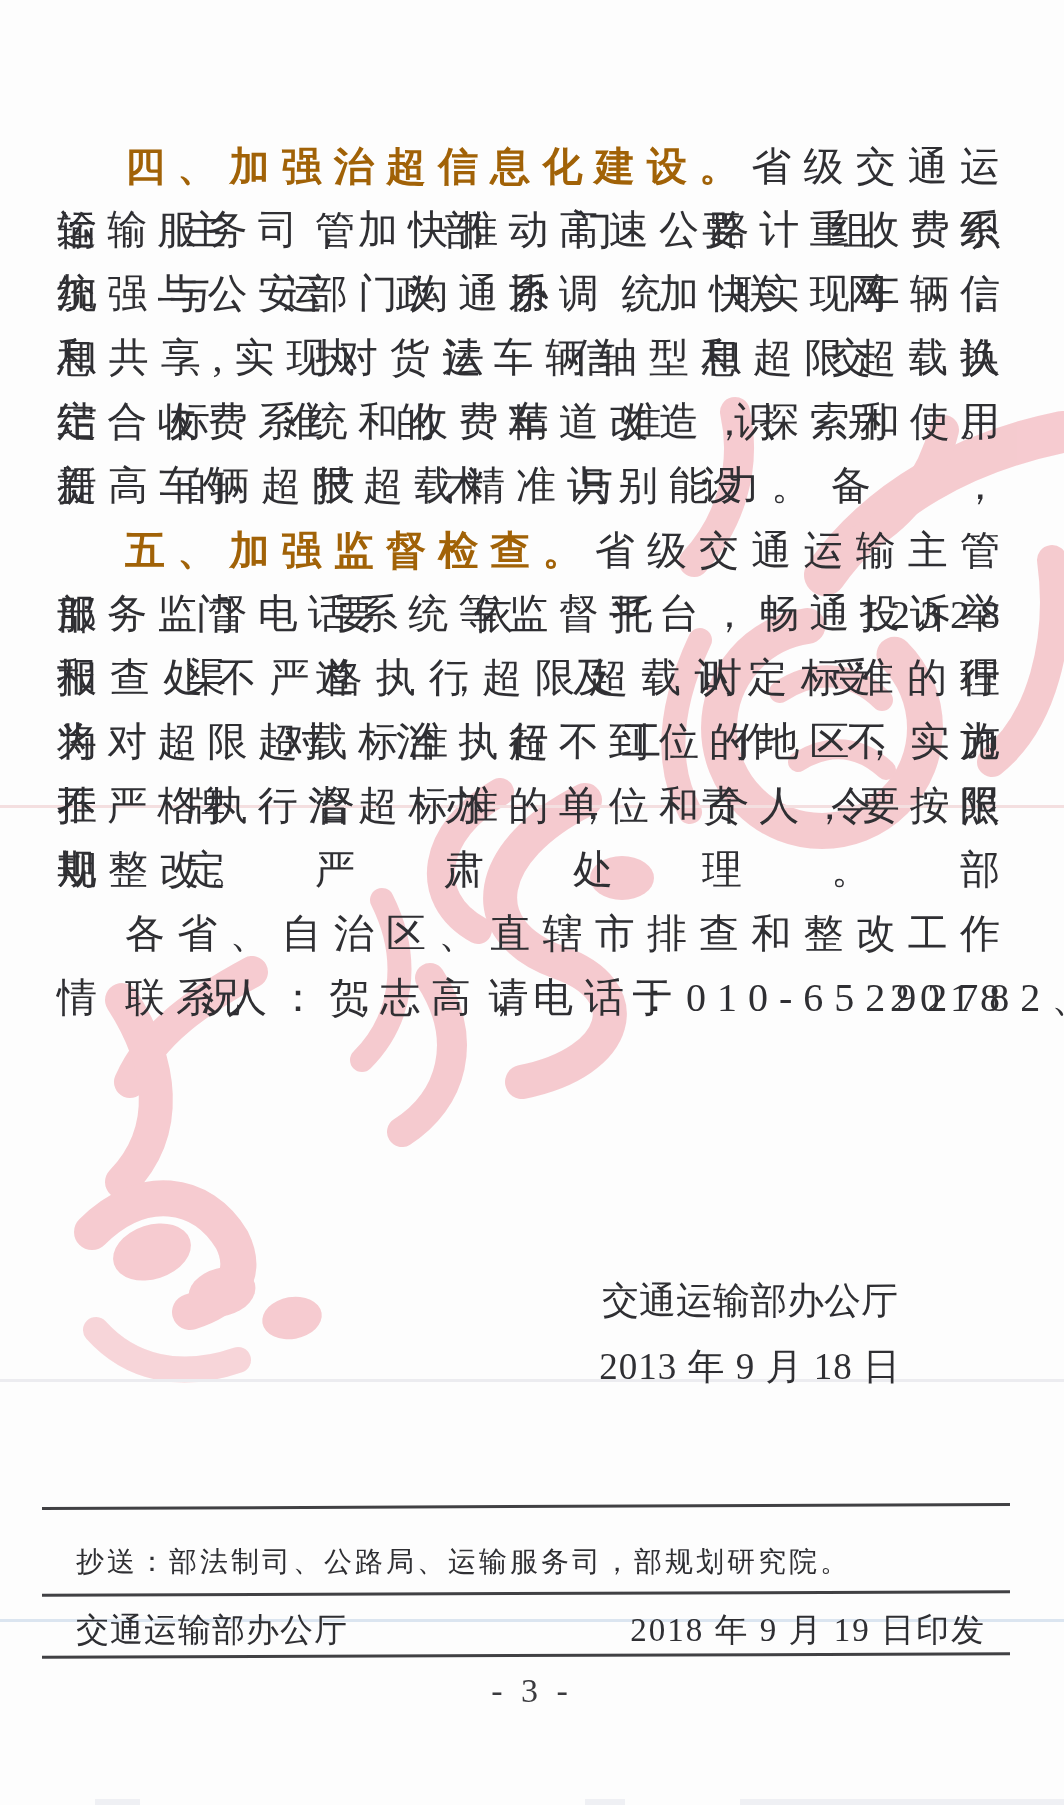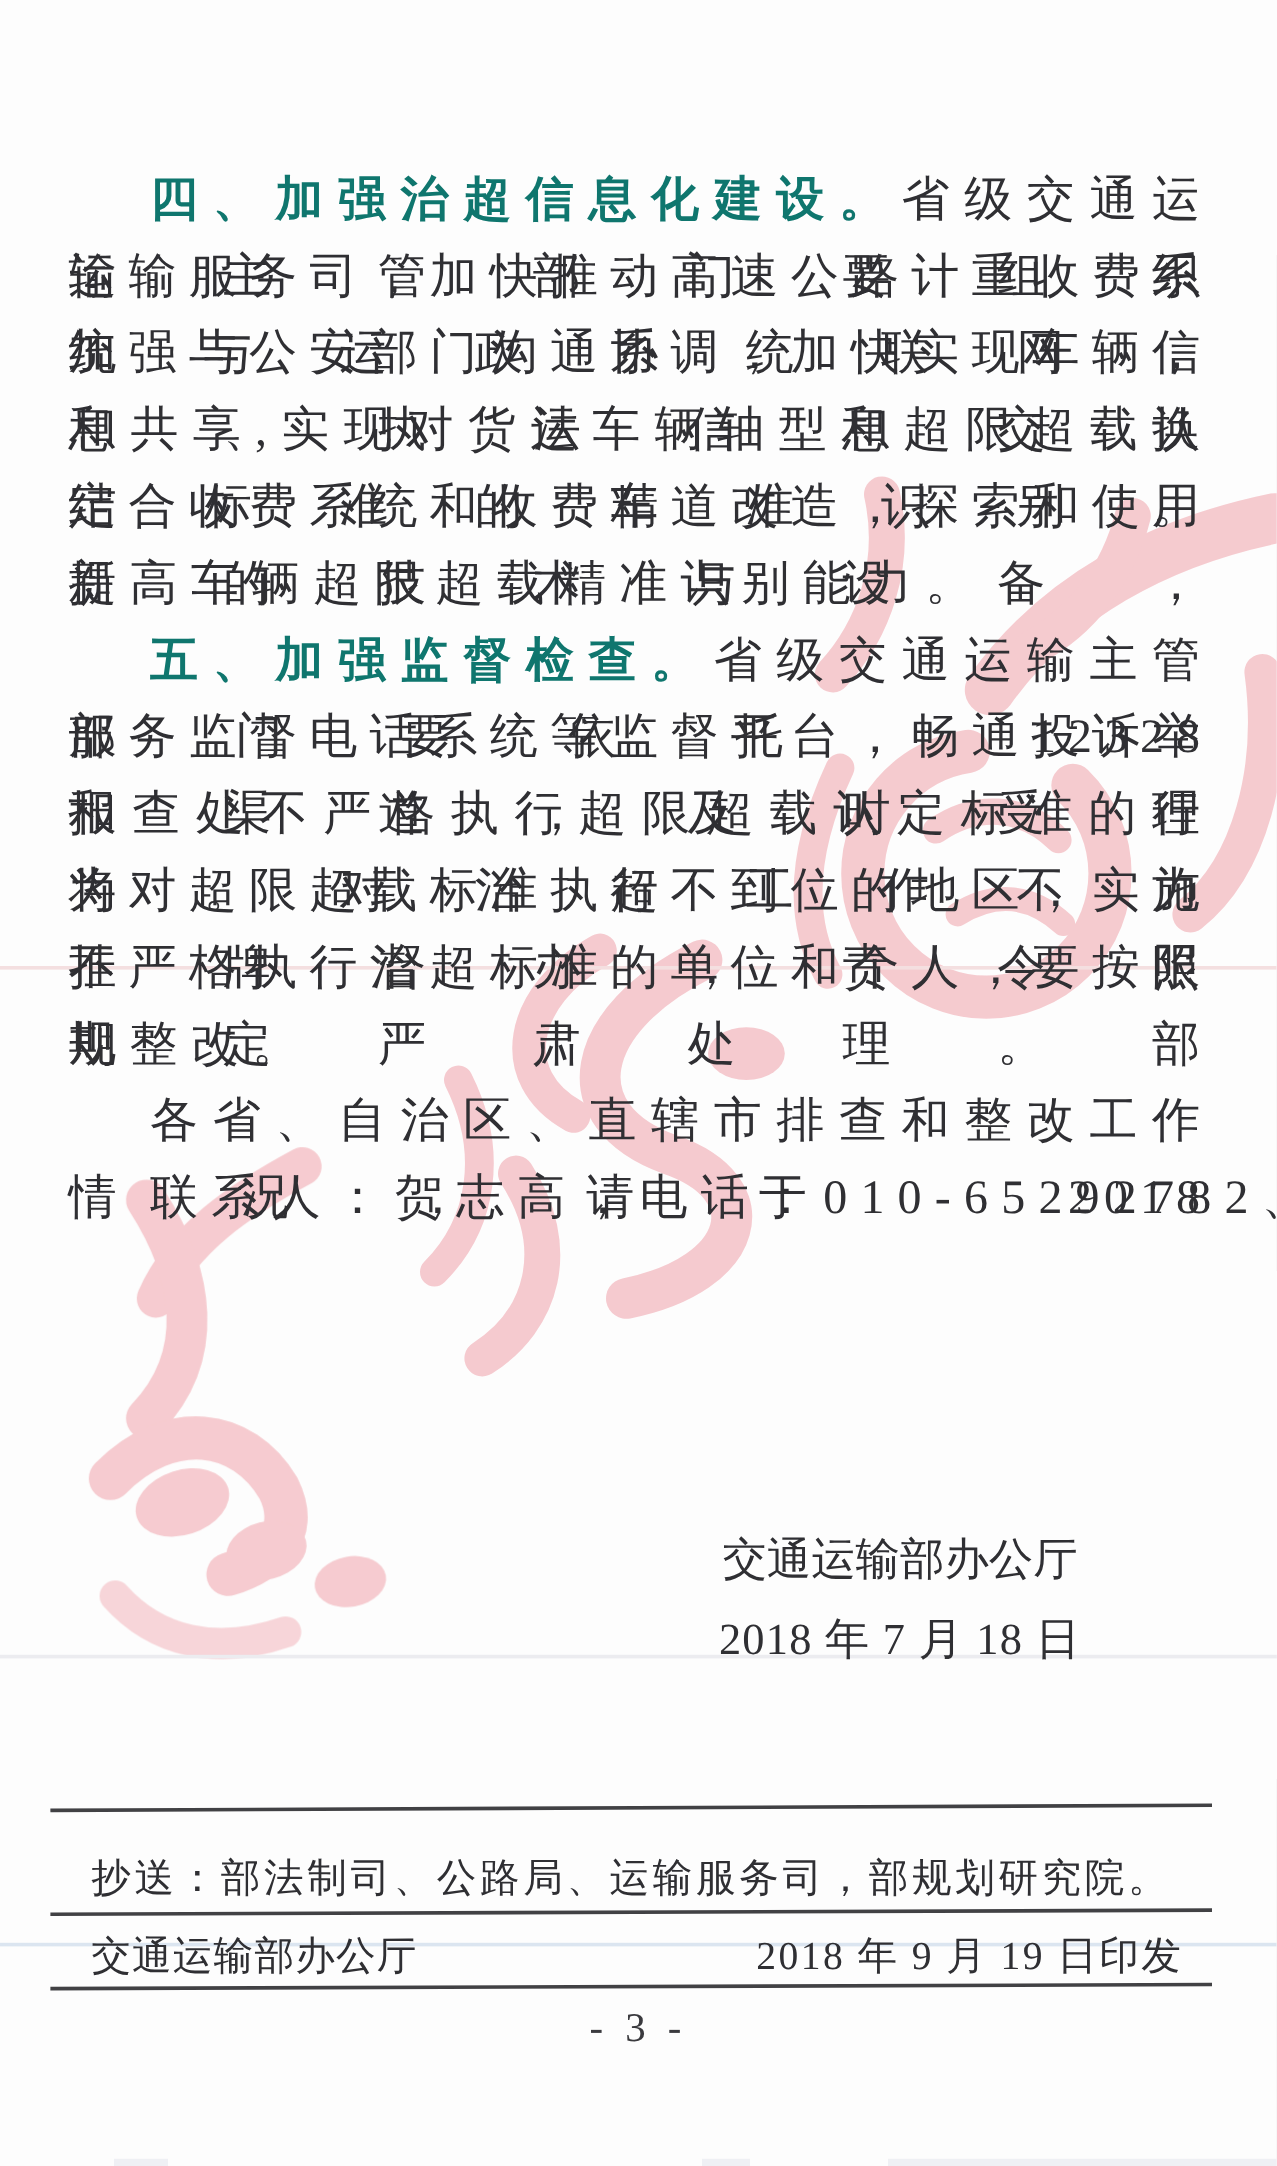--- a/index.html
+++ b/index.html
@@ -31,37 +31,37 @@
   .line.fill{
     white-space:normal;
     text-align:justify;text-align-last:justify;
     -moz-text-align-last:justify;
     text-justify:inter-character;
     letter-spacing:10px;
   }
   .line.ind{text-indent:68px;}
   .line b{
     font-family:"Liberation Sans","DejaVu Sans",sans-serif;
-    font-weight:700;color:#0f766e;
+    font-weight:700;color:#a16207;
   }
   
   .sig{
     position:absolute;left:585px;top:1268px;width:330px;
     text-align:center;
   }
   .sig .sig-org{font-size:37px;letter-spacing:0px;line-height:66px;height:66px;}
   .sig .sig-date{font-size:37px;letter-spacing:1px;line-height:66px;height:66px;}
   
   .rule{position:absolute;left:42px;width:968px;height:3px;background:#414144;}
   .rule-1{top:1505px;transform:rotate(-0.25deg);}
   .rule-2{top:1592px;transform:rotate(-0.2deg);}
   .rule-3{top:1654px;transform:rotate(-0.2deg);}
   .cc-line{
     position:absolute;left:76px;top:1543px;width:940px;
-    font-size:33px;letter-spacing:3px;white-space:nowrap;
+    font-size:28px;letter-spacing:3px;white-space:nowrap;
   }
   .issue-row{
     position:absolute;left:76px;top:1608px;width:910px;
     display:flex;justify-content:space-between;align-items:center;
     font-size:33px;
   }
   .issue-row .org{letter-spacing:1px;}
   .issue-row .idate{letter-spacing:2px;text-align:right;}
   .page-num{
     position:absolute;left:0;top:1672px;width:1064px;
@@ -121,21 +121,21 @@
       <div class="line fill">和查处不严格执行超限超载认定标准的行为。对治超工作不力</div>
       <div class="line fill">将对超限超载标准执行不到位的地区，实施挂牌督办，责令限</div>
       <div class="line fill">不严格执行治超标准的单位和个人，要按照规定严肃处理。部</div>
       <div class="line">期整改。</div>
       <div class="line fill ind">各省、自治区、直辖市排查和整改工作情况，请于 2018</div>
       <div class="line ind">联系人：贺志高，电话：010-65292782、65292781（传真）。</div>
     </div>
 
   <div class="sig">
     <div class="sig-org">交通运输部办公厅</div>
-    <div class="sig-date">2018 年 7 月 18 日</div>
+    <div class="sig-date">2013 年 9 月 18 日</div>
   </div>
 
   <div class="rule rule-1"></div>
   <div class="cc-line">抄送：部法制司、公路局、运输服务司，部规划研究院。</div>
   <div class="rule rule-2"></div>
   <div class="issue-row">
     <span class="org">交通运输部办公厅</span>
     <span class="idate">2018 年 9 月 19 日印发</span>
   </div>
   <div class="rule rule-3"></div>

